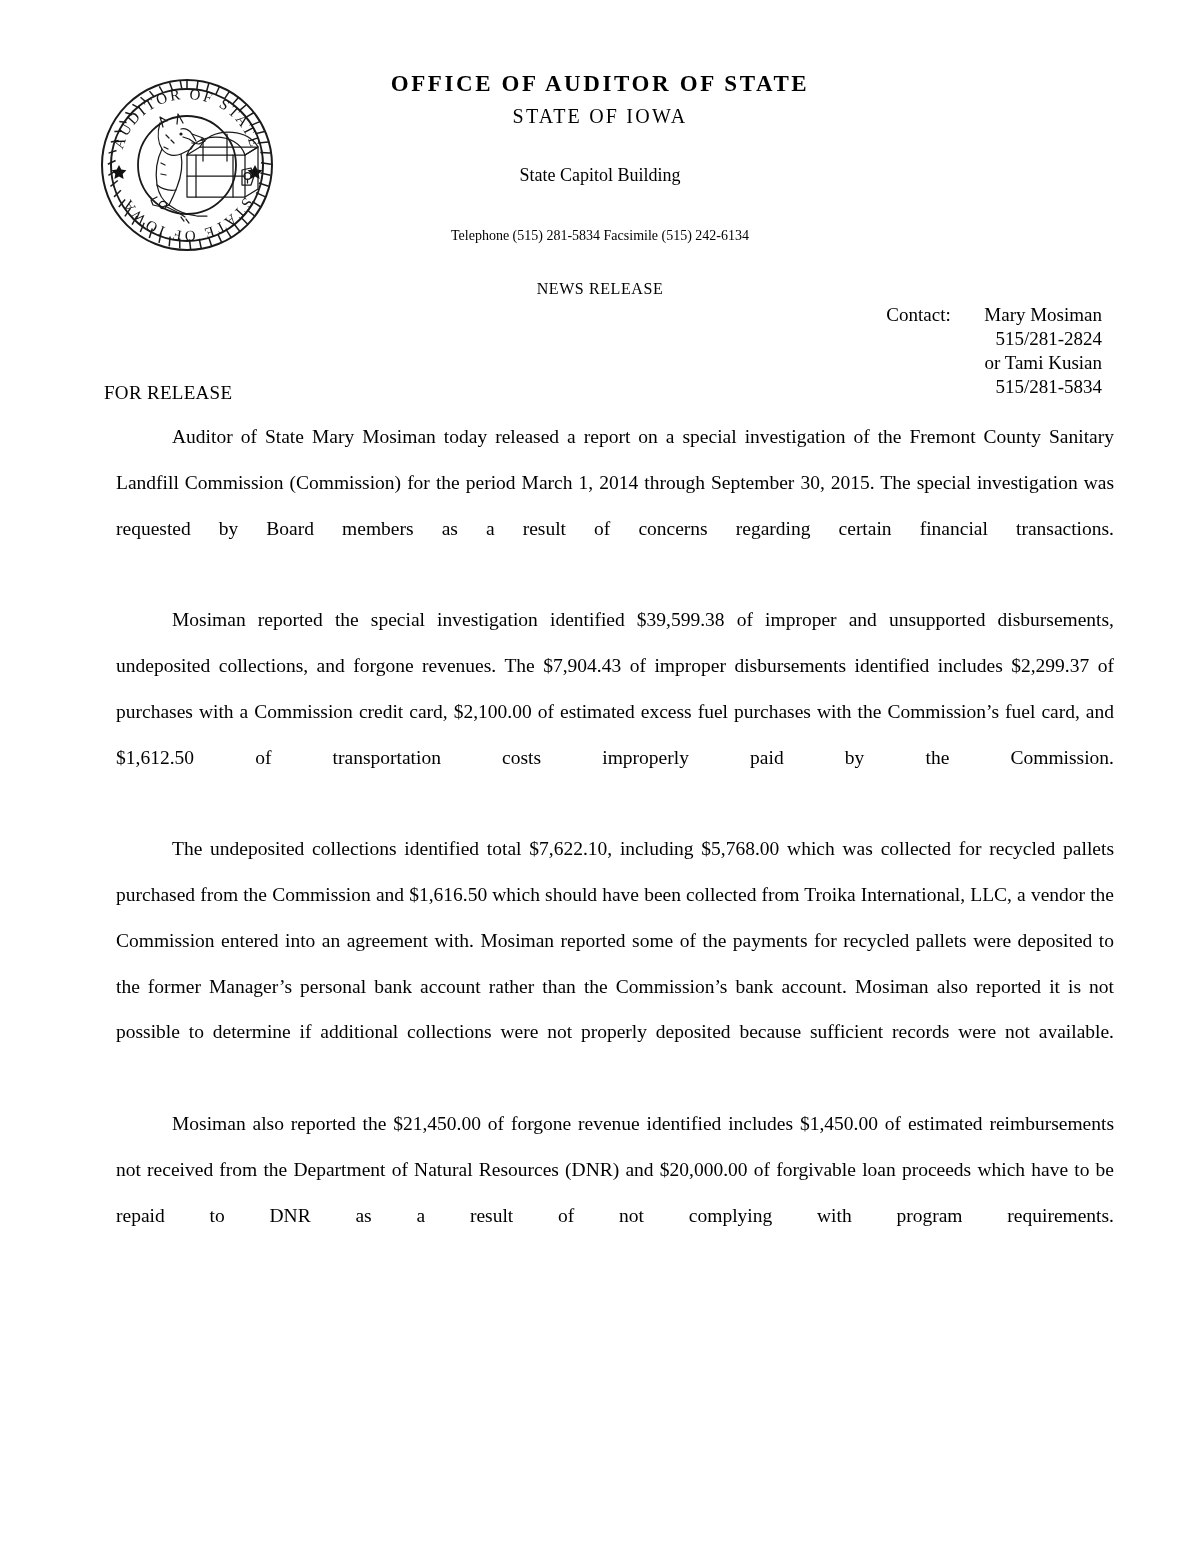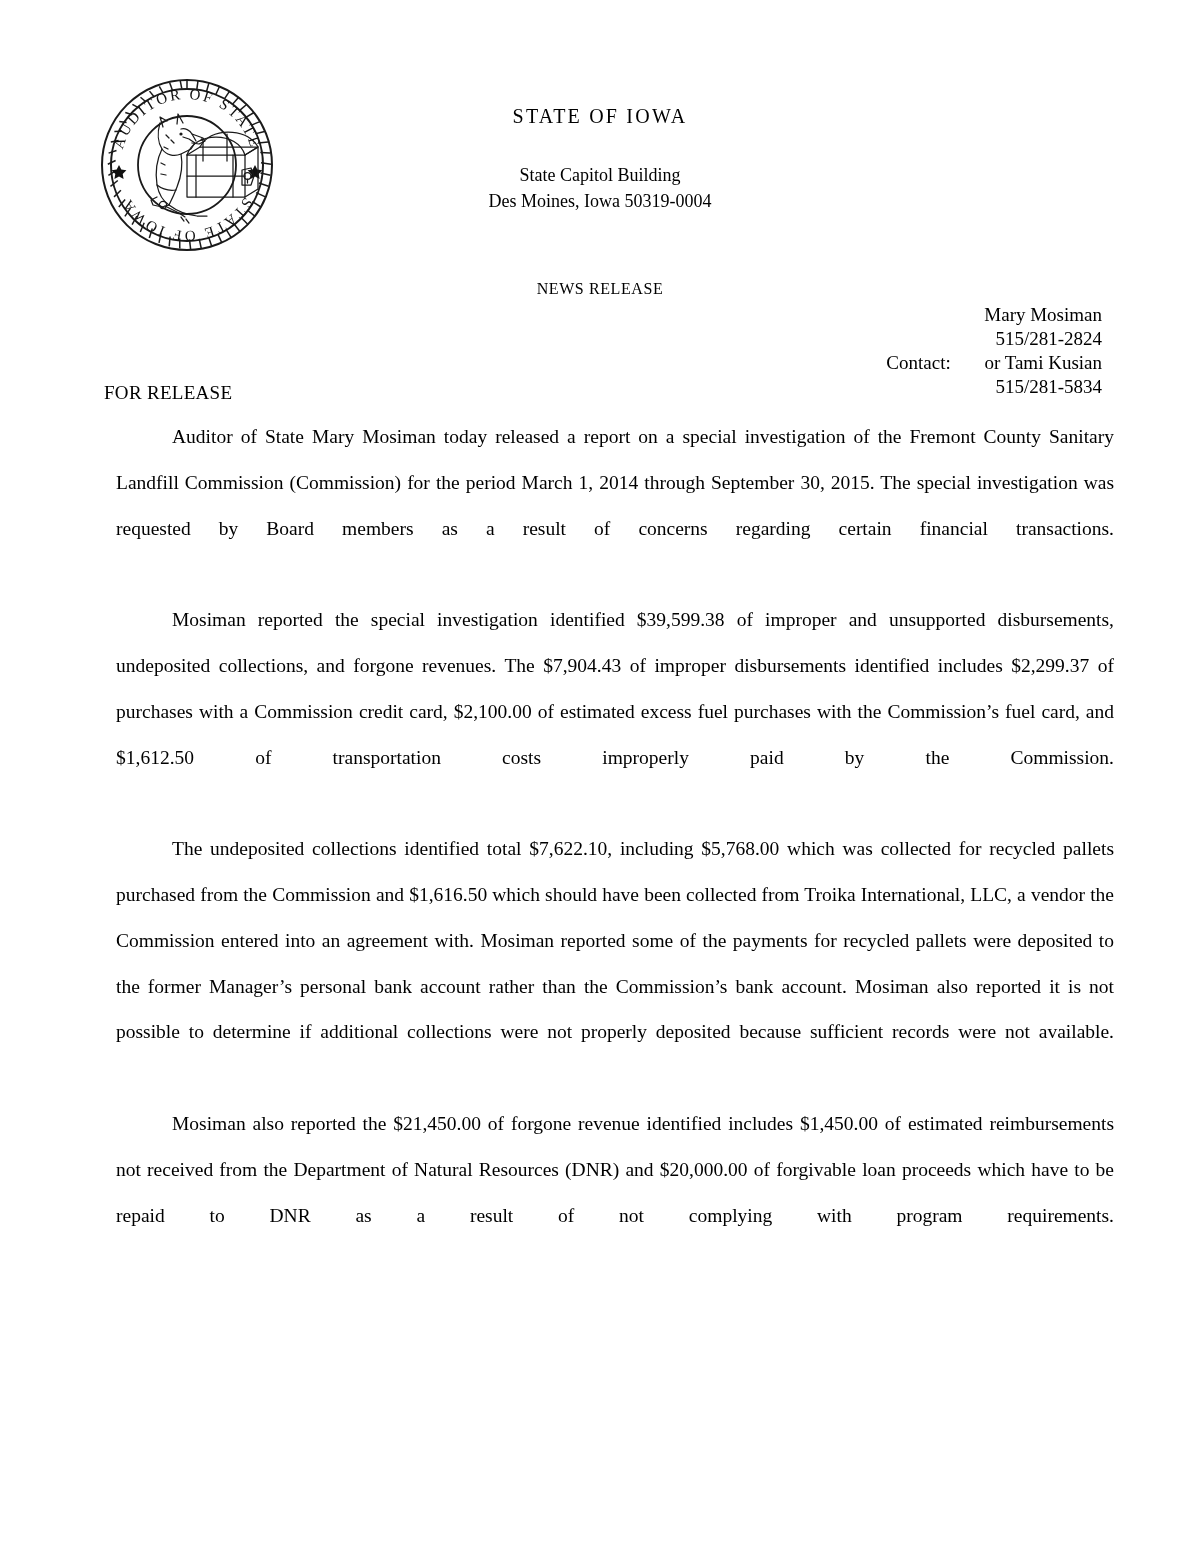--- a/index.html
+++ b/index.html
@@ -116,21 +116,20 @@
   }
   .contact-row {
     display: block;
     text-align: right;
   }
   .contact-label {
     position: absolute;
     left: -98px;
     top: 0;
     font-size: 19px;
-    margin-top: 48px;
   }
 
   
   .release-line {
     position: absolute;
     left: 104px;
     top: 372px;
     width: 1000px;
     height: 30px;
   }
@@ -296,24 +295,25 @@
         <circle cx="148.5" cy="99" r="3.4"></circle>
         <path d="M148.5 102 L148.5 106"></path>
 
         <path d="M66 129 L80 136 L86 140"></path>
         <circle cx="64" cy="128" r="3.6"></circle>
         <path d="M82 140 L85 144 M87 142 L90 146"></path>
       </g>
     </svg>
   </div>
 
+  <div class="org-title">OFFICE OF AUDITOR OF STATE</div>
   <div class="org-subtitle">STATE OF IOWA</div>
 
   <div class="addr-line1">State Capitol Building</div>
-  <div class="addr-line2">Des Moines, Iowa 50319-0004</div>
+  <div class="addr-phone">Telephone (515) 281-5834     Facsimile (515) 242-6134</div>
 
 </div>
 
 <div class="news-release-title">NEWS RELEASE</div>
 
 <div class="contact-block">
   <span class="contact-label">Contact:</span>
   <span class="contact-row">Mary Mosiman</span>
   <span class="contact-row">515/281-2824</span>
   <span class="contact-row">or Tami Kusian</span>

